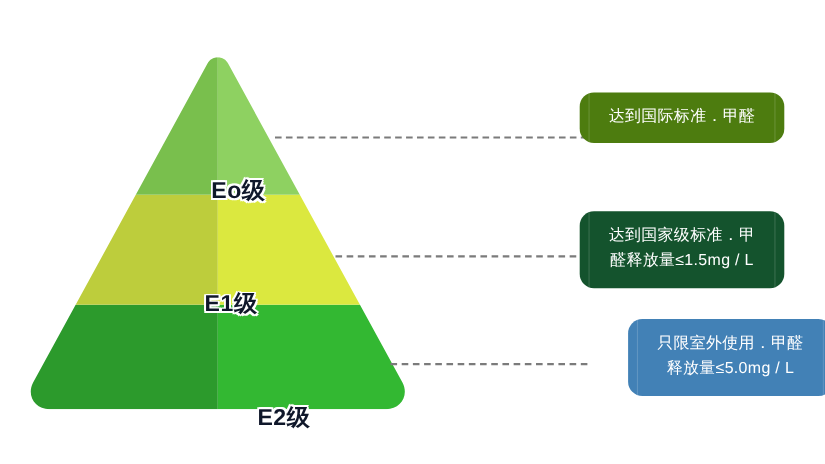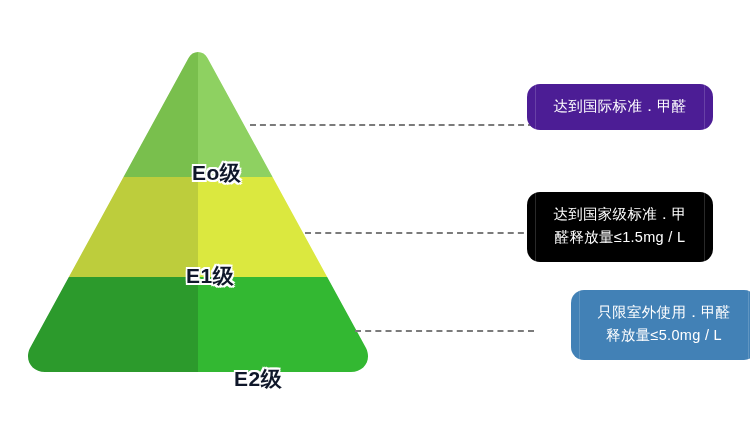--- a/index.html
+++ b/index.html
@@ -144,25 +144,25 @@
 
     <div class="tier-label" id="tier-label-0">Eo级</div>
     <div class="tier-label" id="tier-label-1">E1级</div>
     <div class="tier-label" id="tier-label-2">E2级</div>
   </div>
 
   <div class="connector" id="connector-0" style="border-top-color: rgb(123, 123, 123);"></div>
   <div class="connector" id="connector-1" style="border-top-color: rgb(123, 123, 123);"></div>
   <div class="connector" id="connector-2" style="border-top-color: rgb(123, 123, 123);"></div>
 
-  <div class="callout" id="callout-0" style="background: #4c1d95;">
+  <div class="callout" id="callout-0" style="background: #4d7c0f;">
     <span class="line">达到国际标准．甲醛</span>
   </div>
 
-  <div class="callout" id="callout-1" style="background: #000000;">
+  <div class="callout" id="callout-1" style="background: #14532d;">
     <span class="line">达到国家级标准．甲</span>
     <span class="line">醛释放量≤1.5mg / L</span>
   </div>
 
   <div class="callout" id="callout-2" style="background: rgb(66, 129, 182);">
     <span class="line">只限室外使用．甲醛</span>
     <span class="line">释放量≤5.0mg / L</span>
   </div>
 
 </div>

